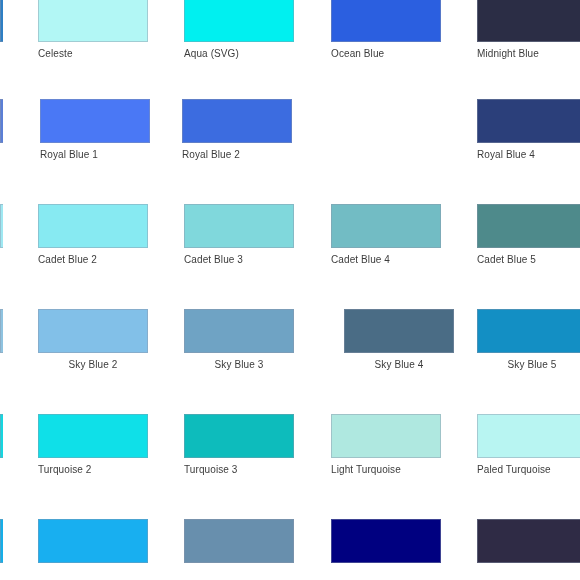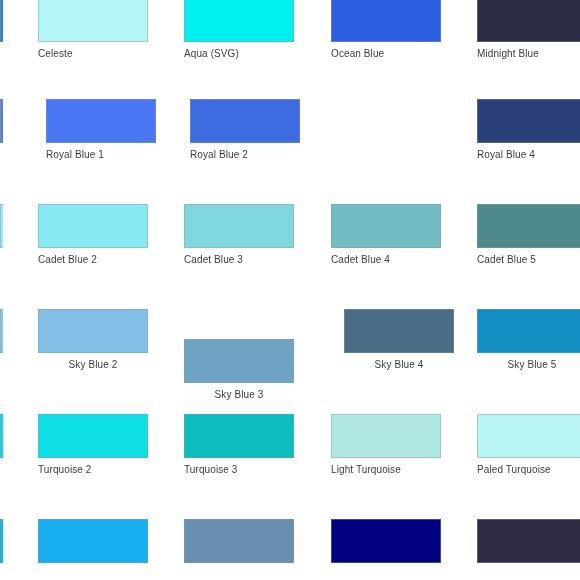--- a/index.html
+++ b/index.html
@@ -87,25 +87,25 @@
         <div class="swatch-chip" style="background: rgb(43, 95, 224); border-color: rgba(140, 150, 170, 0.45);"></div>
         <div class="swatch-label">Ocean Blue</div>
       </div>
       <div class="swatch-cell" style="left: 477px;">
         <div class="swatch-chip" style="background: rgb(43, 45, 69); border-color: rgba(140, 150, 170, 0.45);"></div>
         <div class="swatch-label">Midnight Blue</div>
       </div>
     </div>
     <div class="swatch-row" style="top: 99px;">
       <div class="edge-sliver" style="background: rgb(91, 127, 214);"></div>
-      <div class="swatch-cell" style="left: 46px;">
+      <div class="swatch-cell" style="left: 40px;">
         <div class="swatch-chip" style="background: rgb(74, 120, 245); border-color: rgba(140, 150, 170, 0.45);"></div>
         <div class="swatch-label">Royal Blue 1</div>
       </div>
-      <div class="swatch-cell" style="left: 180px; padding-left: 10px;">
+      <div class="swatch-cell" style="left: 172px; padding-left: 10px;">
         <div class="swatch-chip" style="background: rgb(60, 108, 224); border-color: rgba(140, 150, 170, 0.45);"></div>
         <div class="swatch-label">Royal Blue 2</div>
       </div>
       <div class="swatch-cell" style="left: 477px;">
         <div class="swatch-chip" style="background: rgb(43, 63, 122); border-color: rgba(140, 150, 170, 0.45);"></div>
         <div class="swatch-label">Royal Blue 4</div>
       </div>
     </div>
     <div class="swatch-row" style="top: 204px;">
       <div class="edge-sliver" style="background: rgb(159, 232, 242);"></div>
@@ -125,21 +125,21 @@
         <div class="swatch-chip" style="background: rgb(78, 138, 139); border-color: rgba(140, 150, 170, 0.45);"></div>
         <div class="swatch-label">Cadet Blue 5</div>
       </div>
     </div>
     <div class="swatch-row" style="top: 309px; text-align: center;">
       <div class="edge-sliver" style="background: rgb(143, 195, 224);"></div>
       <div class="swatch-cell" style="left: 38px;">
         <div class="swatch-chip" style="background: rgb(130, 192, 232); border-color: rgba(140, 150, 170, 0.45);"></div>
         <div class="swatch-label">Sky Blue 2</div>
       </div>
-      <div class="swatch-cell" style="left: 184px; margin-top: 30px;">
+      <div class="swatch-cell" style="left: 184px;">
         <div class="swatch-chip" style="background: rgb(111, 163, 196); border-color: rgba(140, 150, 170, 0.45);"></div>
         <div class="swatch-label">Sky Blue 3</div>
       </div>
       <div class="swatch-cell" style="left: 344px;">
         <div class="swatch-chip" style="background: rgb(74, 108, 133); border-color: rgba(140, 150, 170, 0.45);"></div>
         <div class="swatch-label">Sky Blue 4</div>
       </div>
       <div class="swatch-cell" style="left: 477px;">
         <div class="swatch-chip" style="background: rgb(19, 143, 196); border-color: rgba(140, 150, 170, 0.45);"></div>
         <div class="swatch-label">Sky Blue 5</div>

